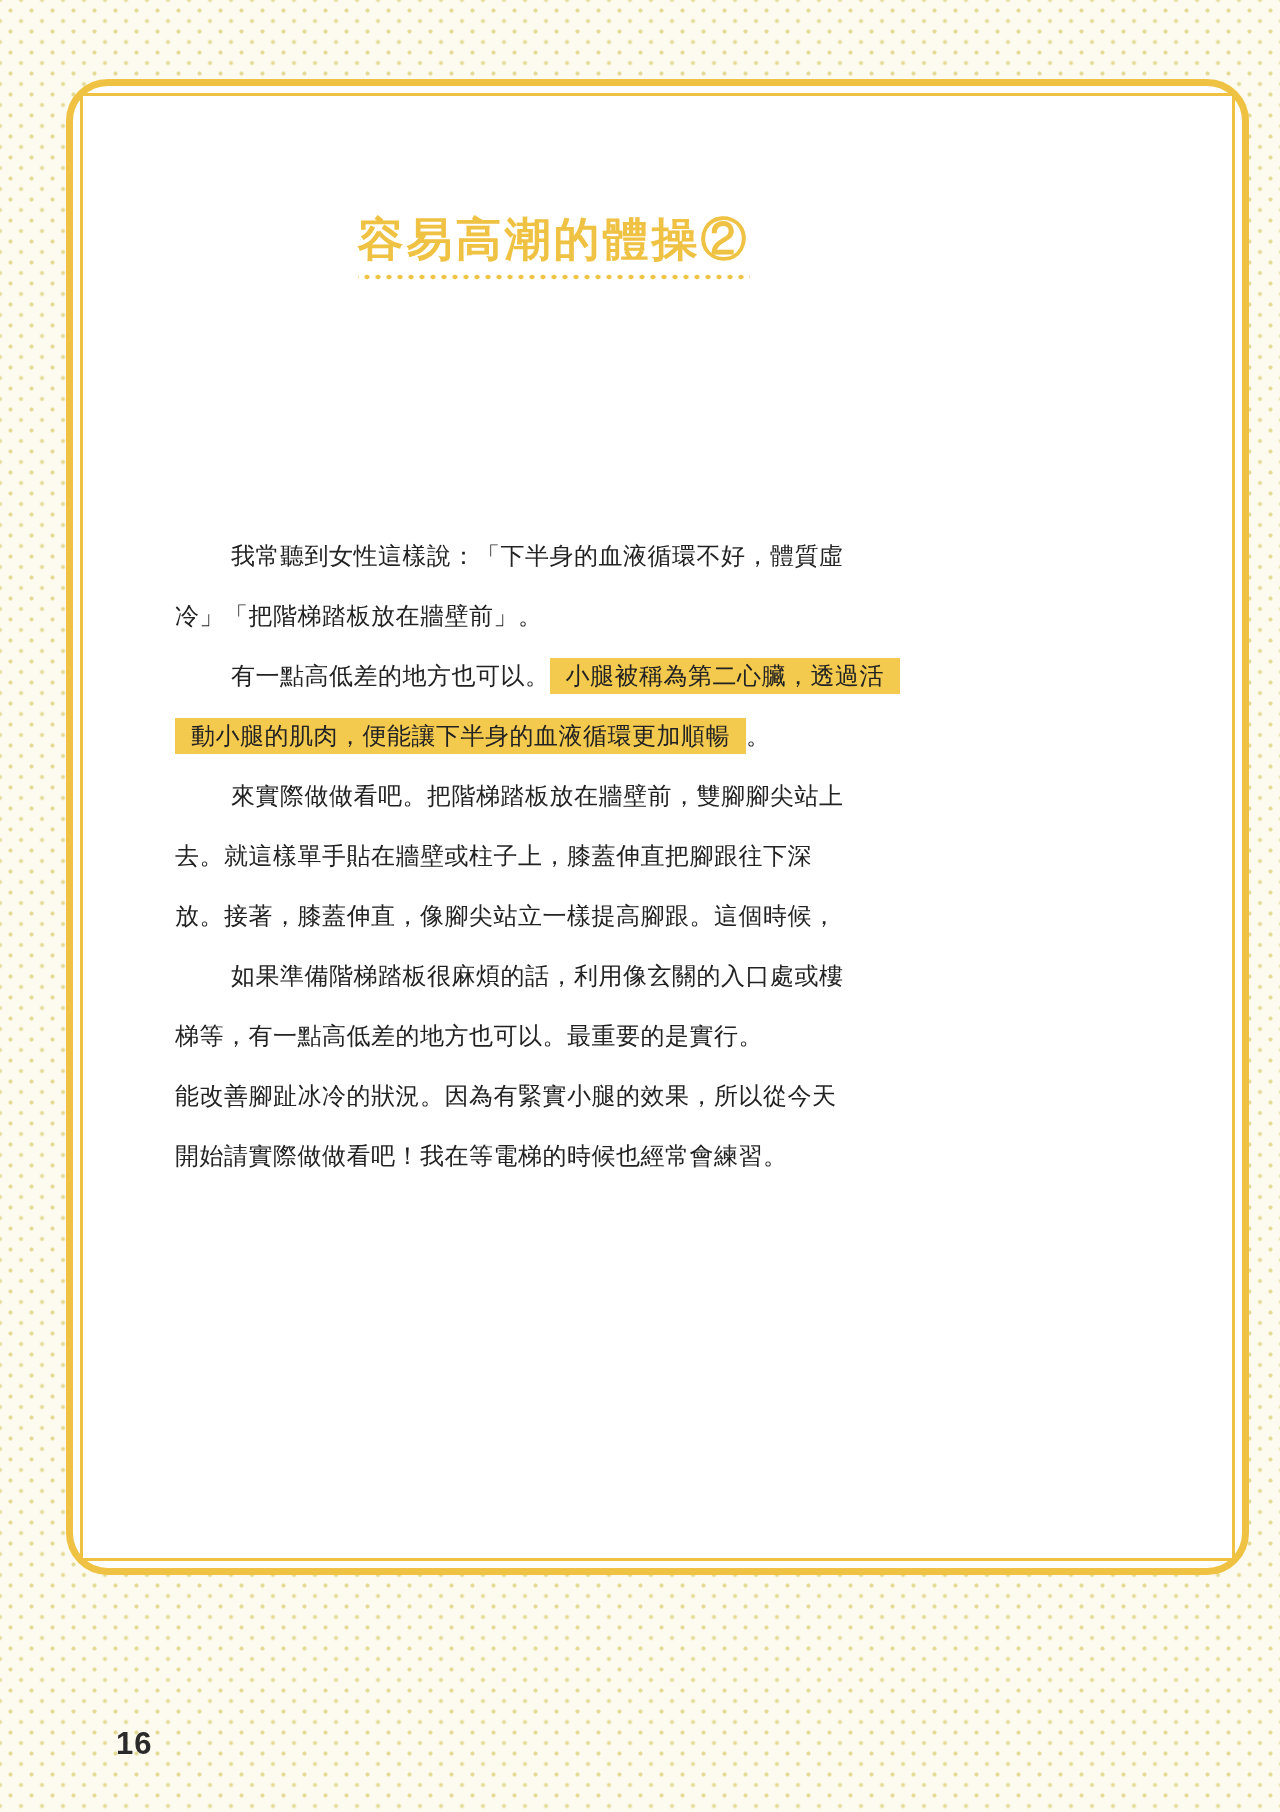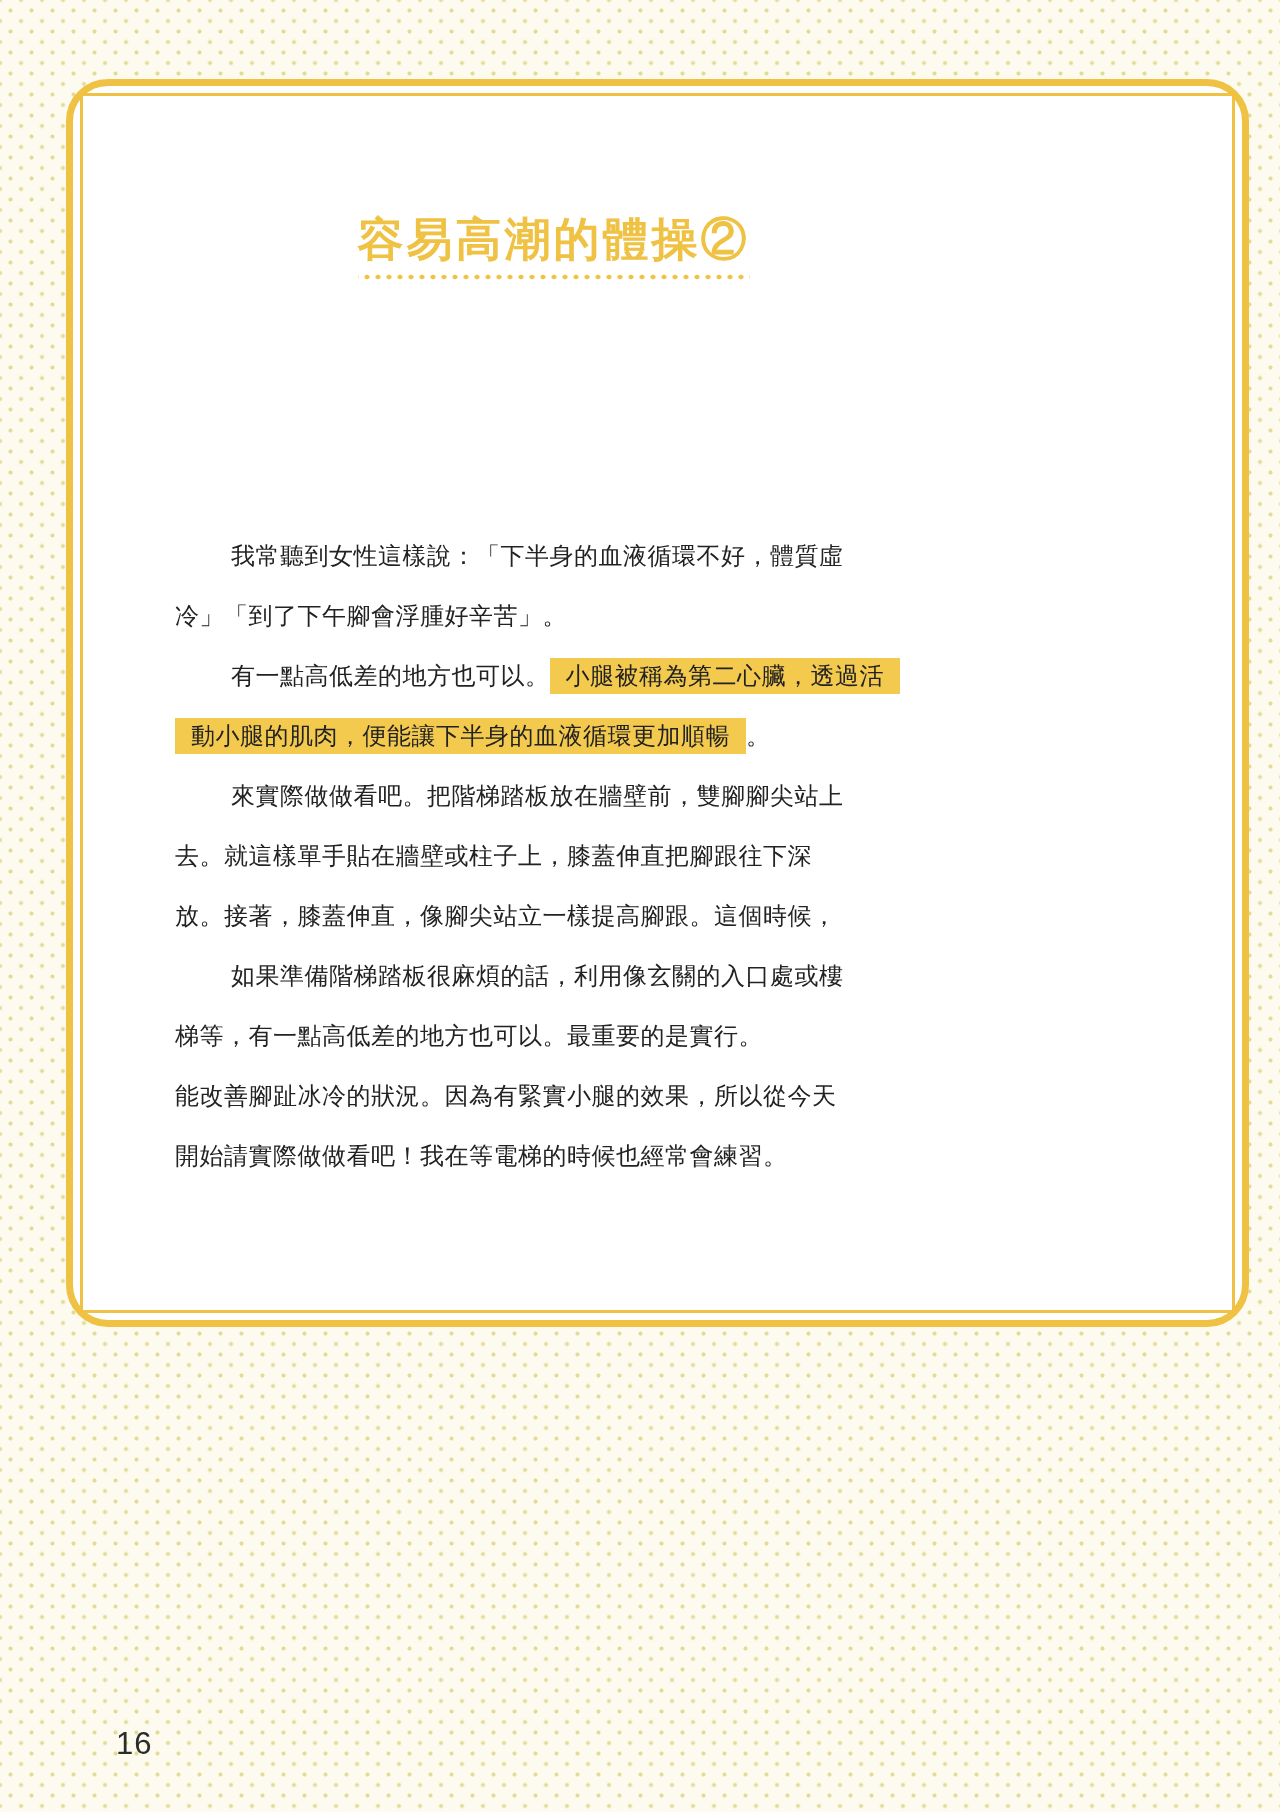--- a/index.html
+++ b/index.html
@@ -20,21 +20,21 @@
       radial-gradient(var(--dot) 1.7px, transparent 2.4px);
     background-size: 21px 21px;
     background-position: 0 0, 10.5px 10.5px;
     overflow: hidden;
   }
 
   
   .card {
     position: absolute;
     left: 66px; top: 79px;
-    width: 1183px; height: 1248px;
+    width: 1183px; height: 1496px;
     background: #ffffff;
     border: 7px solid var(--accent);
     border-radius: 42px;
   }
   .thin-frame {
     position: absolute;
     left: 7px; top: 7px; right: 7px; bottom: 7px;
     border: 3px solid var(--accent);
     pointer-events: none;
   }
@@ -82,21 +82,21 @@
     background: var(--hl);
     padding: 5px 16px;
   }
 
   
   .page-number {
     position: absolute;
     left: 116px;
     top: 1726px;
     font-family: "Liberation Sans", sans-serif;
-    font-weight: 400;
+    font-weight: 700;
     font-size: 31px;
     color: #2b2b2b;
     letter-spacing: 1px;
   }
 </style>
 </head>
 <body>
 
 <div class="card">
   <div class="thin-frame"></div>
@@ -104,21 +104,21 @@
   <div class="title-area">
     <div class="title-line">
       <span>容易高潮的體操②</span>
       <div class="title-dots"></div>
     </div>
     <br>
   </div>
 
   <div class="body-text">
       <div class="body-line indent"><span>我常聽到女性這樣說：「下半身的血液循環不好，體質虛</span></div>
-      <div class="body-line"><span>冷」「到了下午腳會浮腫好辛苦」。</span></div>
+      <div class="body-line"><span>冷」「把階梯踏板放在牆壁前」。</span></div>
       <div class="body-line indent"><span>有一點高低差的地方也可以。</span><span class="hl">小腿被稱為第二心臟，透過活</span></div>
       <div class="body-line"><span class="hl">動小腿的肌肉，便能讓下半身的血液循環更加順暢</span><span>。</span></div>
       <div class="body-line indent"><span>來實際做做看吧。把階梯踏板放在牆壁前，雙腳腳尖站上</span></div>
       <div class="body-line"><span>去。就這樣單手貼在牆壁或柱子上，膝蓋伸直把腳跟往下深</span></div>
       <div class="body-line"><span>放。接著，膝蓋伸直，像腳尖站立一樣提高腳跟。這個時候，</span></div>
       <div class="body-line indent"><span>如果準備階梯踏板很麻煩的話，利用像玄關的入口處或樓</span></div>
       <div class="body-line"><span>梯等，有一點高低差的地方也可以。最重要的是實行。</span></div>
       <div class="body-line"><span>能改善腳趾冰冷的狀況。因為有緊實小腿的效果，所以從今天</span></div>
       <div class="body-line"><span>開始請實際做做看吧！我在等電梯的時候也經常會練習。</span></div>
     </div>

